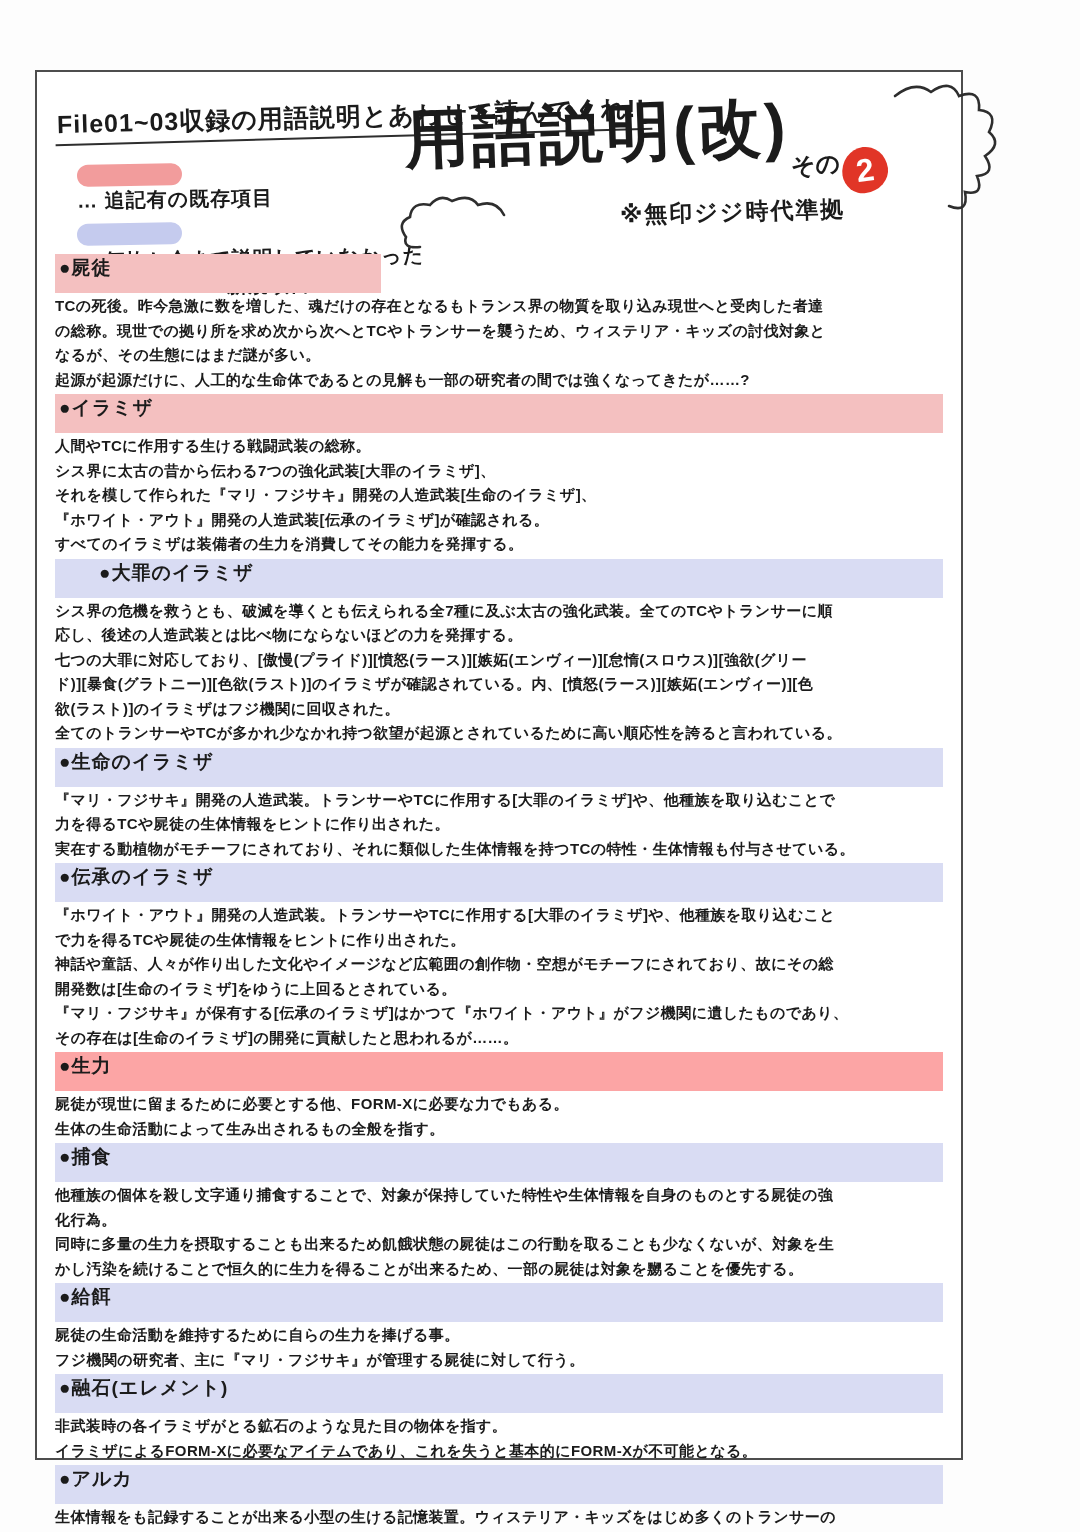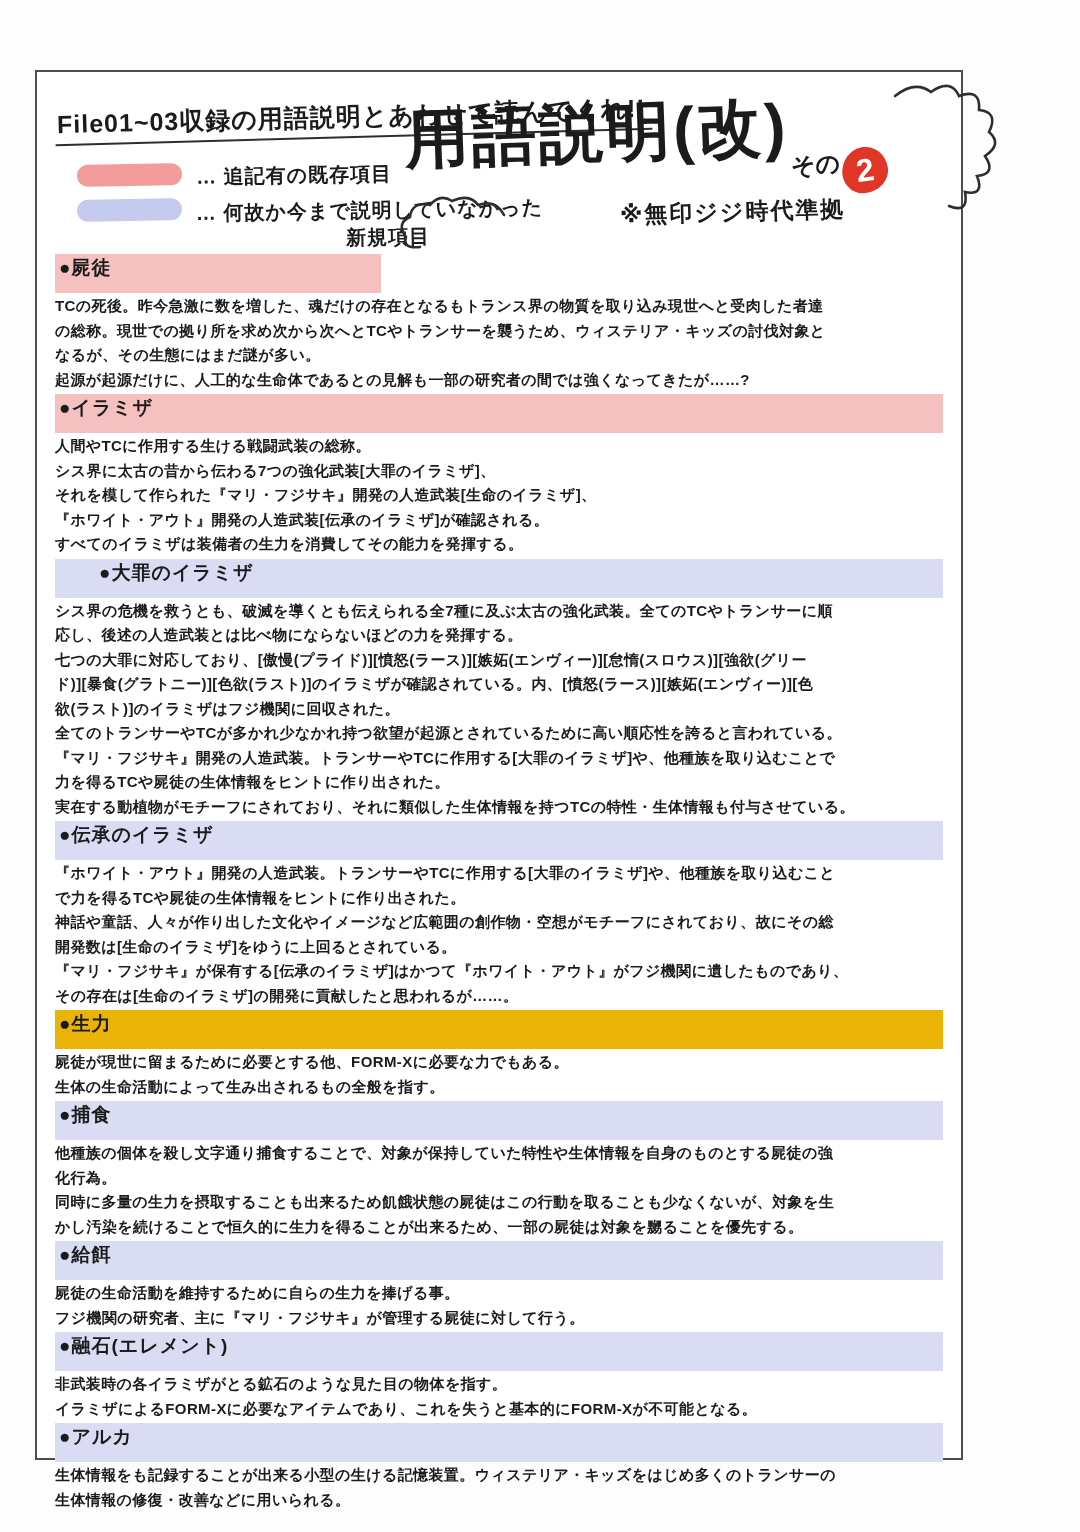--- a/index.html
+++ b/index.html
@@ -23,21 +23,21 @@
   .handwritten-note{
     position:absolute;left:18px;top:28px;
     font-size:25px;font-weight:bold;
     letter-spacing:1px;
     transform:rotate(-1.6deg);
     border-bottom:2.5px solid #2e2e2e;
     padding:0 6px 3px 2px;
     white-space:nowrap;
   }
   .legend{position:absolute;left:40px;top:90px;}
-  .legend-row{display:flex;align-items:flex-start;margin-bottom:8px;}
+  .legend-row{display:flex;align-items:flex-start;margin-bottom:8px;flex-direction:column;}
   .pill{
     display:inline-block;width:105px;height:22px;
     border-radius:11px;margin-right:14px;margin-top:2px;
     transform:rotate(-1deg);
   }
   .legend-text{font-size:20px;font-weight:bold;letter-spacing:1px;transform:rotate(-1deg);}
   .legend-text .second-line{display:block;margin-left:150px;}
   .title-wrap{position:absolute;left:368px;top:18px;width:560px;}
   .big-title{
     font-size:64px;font-weight:bold;letter-spacing:3px;
@@ -130,35 +130,36 @@
       <section>
         <h3 class="term-header" style="background: rgb(217, 220, 243); padding-left: 44px;">●大罪のイラミザ</h3>
         <p class="def-line">シス界の危機を救うとも、破滅を導くとも伝えられる全7種に及ぶ太古の強化武装。全てのTCやトランサーに順</p>
         <p class="def-line">応し、後述の人造武装とは比べ物にならないほどの力を発揮する。</p>
         <p class="def-line">七つの大罪に対応しており、[傲慢(プライド)][憤怒(ラース)][嫉妬(エンヴィー)][怠惰(スロウス)][強欲(グリー</p>
         <p class="def-line">ド)][暴食(グラトニー)][色欲(ラスト)]のイラミザが確認されている。内、[憤怒(ラース)][嫉妬(エンヴィー)][色</p>
         <p class="def-line">欲(ラスト)]のイラミザはフジ機関に回収された。</p>
         <p class="def-line">全てのトランサーやTCが多かれ少なかれ持つ欲望が起源とされているために高い順応性を誇ると言われている。</p>
       </section>
       <section>
+        <h3 class="term-header" style="background: rgb(217, 220, 243);">●生命のイラミザ</h3>
         <p class="def-line">『マリ・フジサキ』開発の人造武装。トランサーやTCに作用する[大罪のイラミザ]や、他種族を取り込むことで</p>
         <p class="def-line">力を得るTCや屍徒の生体情報をヒントに作り出された。</p>
         <p class="def-line">実在する動植物がモチーフにされており、それに類似した生体情報を持つTCの特性・生体情報も付与させている。</p>
       </section>
       <section>
         <h3 class="term-header" style="background: rgb(217, 220, 243);">●伝承のイラミザ</h3>
         <p class="def-line">『ホワイト・アウト』開発の人造武装。トランサーやTCに作用する[大罪のイラミザ]や、他種族を取り込むこと</p>
         <p class="def-line">で力を得るTCや屍徒の生体情報をヒントに作り出された。</p>
         <p class="def-line">神話や童話、人々が作り出した文化やイメージなど広範囲の創作物・空想がモチーフにされており、故にその総</p>
         <p class="def-line">開発数は[生命のイラミザ]をゆうに上回るとされている。</p>
         <p class="def-line">『マリ・フジサキ』が保有する[伝承のイラミザ]はかつて『ホワイト・アウト』がフジ機関に遺したものであり、</p>
         <p class="def-line">その存在は[生命のイラミザ]の開発に貢献したと思われるが……。</p>
       </section>
       <section>
-        <h3 class="term-header" style="background: #eab308;">●生力</h3>
+        <h3 class="term-header" style="background: #fca5a5;">●生力</h3>
         <p class="def-line">屍徒が現世に留まるために必要とする他、FORM-Xに必要な力でもある。</p>
         <p class="def-line">生体の生命活動によって生み出されるもの全般を指す。</p>
       </section>
       <section>
         <h3 class="term-header" style="background: rgb(217, 220, 243);">●捕食</h3>
         <p class="def-line">他種族の個体を殺し文字通り捕食することで、対象が保持していた特性や生体情報を自身のものとする屍徒の強</p>
         <p class="def-line">化行為。</p>
         <p class="def-line">同時に多量の生力を摂取することも出来るため飢餓状態の屍徒はこの行動を取ることも少なくないが、対象を生</p>
         <p class="def-line">かし汚染を続けることで恒久的に生力を得ることが出来るため、一部の屍徒は対象を嬲ることを優先する。</p>
       </section>

